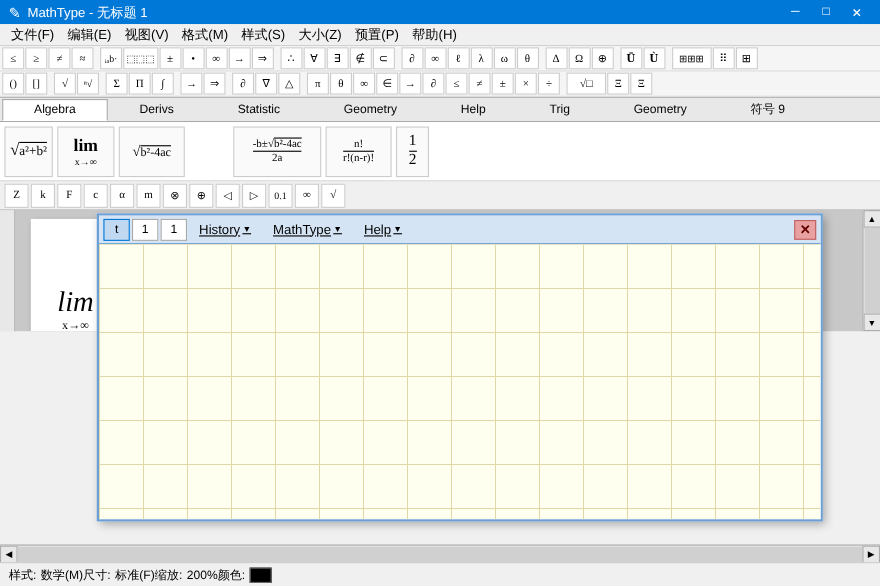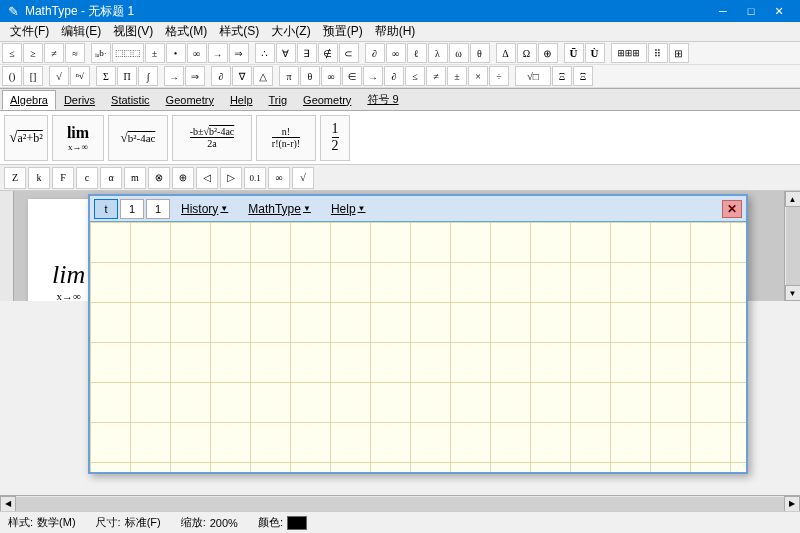--- a/index.html
+++ b/index.html
@@ -96,28 +96,27 @@
     
     #tab-row {
       display: flex;
       align-items: center;
       background: #e8e8e8;
       height: 22px;
       padding: 0 2px;
       border-bottom: 1px solid #aaa;
     }
     .tab-item {
-      padding: 2px 7px;
+      padding: 2px 28px;
       cursor: pointer;
       font-size: 11px;
       border: 1px solid transparent;
       height: 20px;
       display: flex;
       align-items: center;
-      text-decoration: underline;
     }
     .tab-item.active {
       background: white;
       border: 1px solid #aaa;
       border-bottom: 1px solid white;
       margin-bottom: -1px;
       z-index: 1;
     }
 
     
@@ -318,21 +317,20 @@
 
     
     #status-bar {
       display: flex;
       align-items: center;
       background: #f0f0f0;
       height: 22px;
       padding: 0 8px;
       border-top: 1px solid #ccc;
       font-size: 11px;
-      gap: 20px;
       position: absolute;
       bottom: 0;
       left: 0;
       right: 0;
     }
     .status-item {
       display: flex;
       align-items: center;
       gap: 4px;
     }
@@ -496,21 +494,21 @@
     <span style="display:flex;flex-direction:column;align-items:center;">
       <span style="font-size:16px; font-weight:bold;">lim</span>
       <span style="font-size:9px;">x→∞</span>
     </span>
   </div>
 
   <div class="tmpl-btn" style="min-width:60px;">
     <span style="font-size:13px;">√<span style="text-decoration:overline; font-size:11px;">b²-4ac</span></span>
   </div>
 
-  <div class="tmpl-btn" style="min-width:80px;">
+  <div class="tmpl-btn" style="min-width:80px;margin-left:40px;">
     <span style="display:flex;flex-direction:column;align-items:center;font-size:10px;">
       <span>-b±√<span style="text-decoration:overline;">b²-4ac</span></span>
       <span style="border-top:1px solid black;width:100%;text-align:center;">2a</span>
     </span>
   </div>
 
   <div class="tmpl-btn" style="min-width:60px;">
     <span style="display:flex;flex-direction:column;align-items:center;font-size:10px;">
       <span>n!</span>
       <span style="border-top:1px solid black;width:100%;text-align:center;">r!(n-r)!</span>

